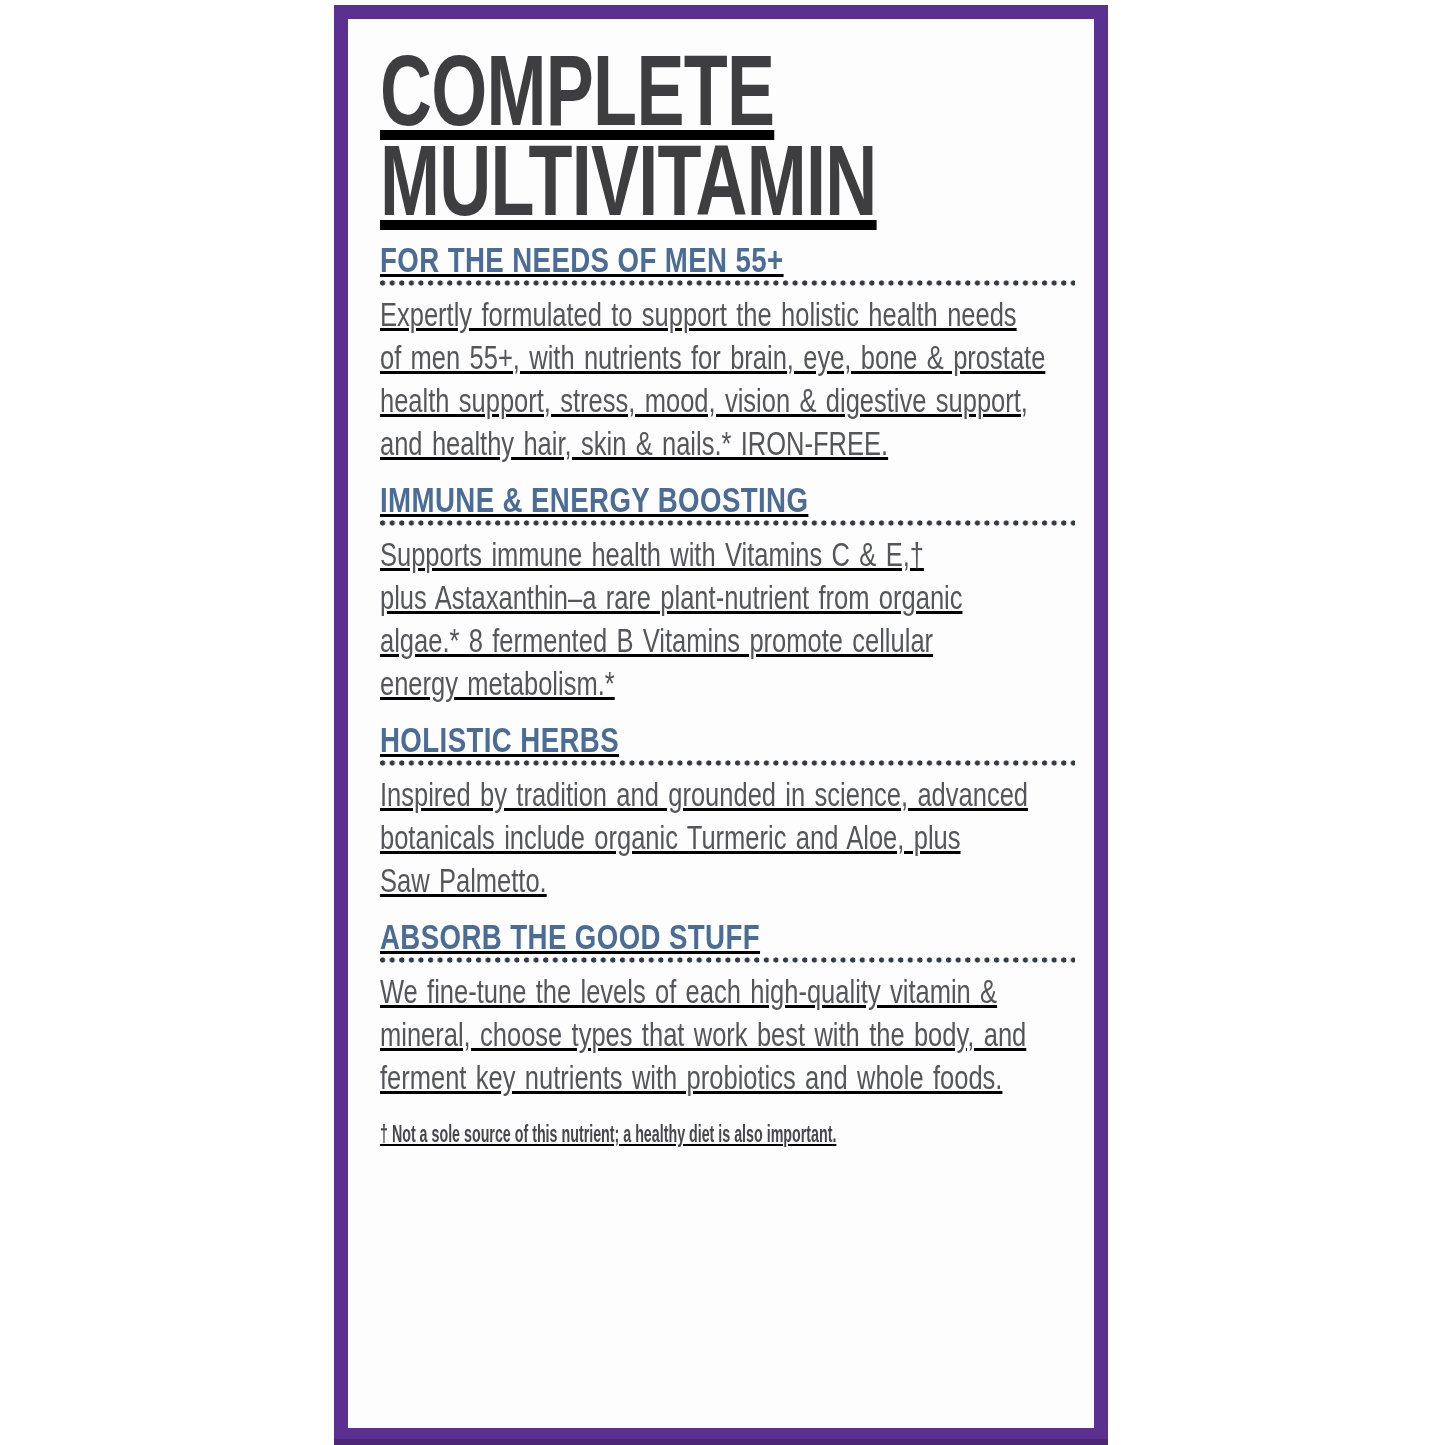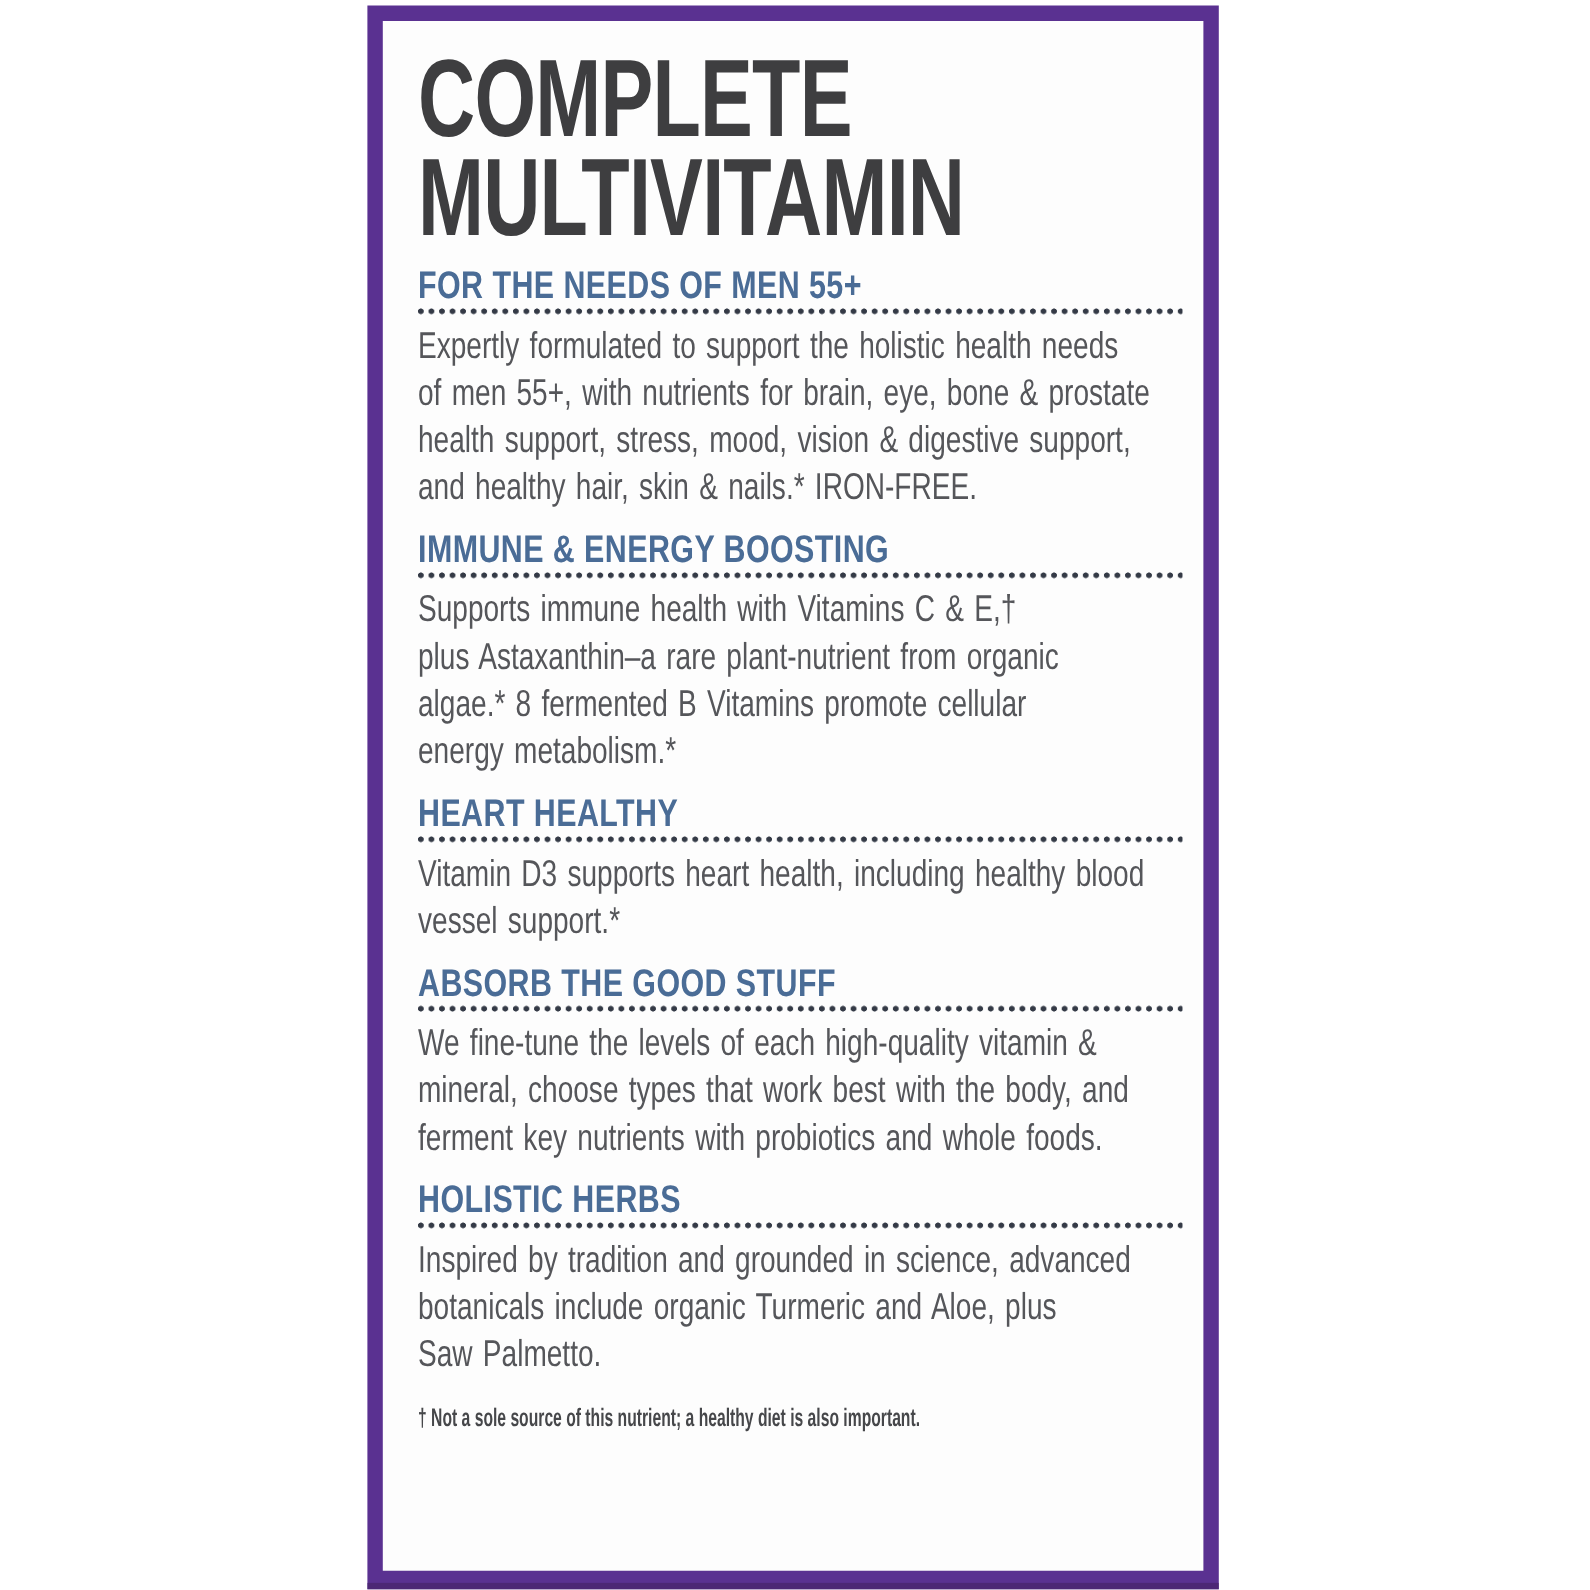--- a/index.html
+++ b/index.html
@@ -15,20 +15,21 @@
   *{margin:0;padding:0;box-sizing:border-box;}
   html,body{width:1445px;height:1445px;overflow:hidden;background:var(--page-bg);
     font-family:"Liberation Sans",sans-serif;}
   .stage{position:relative;width:1445px;height:1445px;}
 
   .label-frame{
     position:absolute;left:334px;top:5px;width:774px;height:1440px;
     border:14px solid var(--purple);
     border-bottom-width:17px;
     background:var(--label-bg);
+    text-decoration:underline;
   }
   .bottom-shade{
     position:absolute;left:334px;bottom:0;width:774px;height:6px;
     background:var(--purple-dark);opacity:.75;
   }
 
   .content{
     position:relative;width:100%;height:100%;
     padding:26px 19px 0 32px;
     color:var(--body-color);
@@ -118,43 +119,35 @@
             <h2 class="heading">IMMUNE &amp; ENERGY BOOSTING</h2>
             <div class="dots"></div>
             <div class="body">
               <div class="body-line">Supports immune health with Vitamins C &amp; E,†</div>
               <div class="body-line">plus Astaxanthin–a rare plant-nutrient from organic</div>
               <div class="body-line">algae.* 8 fermented B Vitamins promote cellular</div>
               <div class="body-line">energy metabolism.*</div>
             </div>
           </section>
           <section class="section">
-            <h2 class="heading">HEART HEALTHY</h2>
+            <h2 class="heading">HOLISTIC HERBS</h2>
             <div class="dots"></div>
             <div class="body">
-              <div class="body-line">Vitamin D3 supports heart health, including healthy blood</div>
-              <div class="body-line">vessel support.*</div>
+              <div class="body-line">Inspired by tradition and grounded in science, advanced</div>
+              <div class="body-line">botanicals include organic Turmeric and Aloe, plus</div>
+              <div class="body-line">Saw Palmetto.</div>
             </div>
           </section>
           <section class="section">
             <h2 class="heading">ABSORB THE GOOD STUFF</h2>
             <div class="dots"></div>
             <div class="body">
               <div class="body-line">We fine-tune the levels of each high-quality vitamin &amp;</div>
               <div class="body-line">mineral, choose types that work best with the body, and</div>
               <div class="body-line">ferment key nutrients with probiotics and whole foods.</div>
-            </div>
-          </section>
-          <section class="section">
-            <h2 class="heading">HOLISTIC HERBS</h2>
-            <div class="dots"></div>
-            <div class="body">
-              <div class="body-line">Inspired by tradition and grounded in science, advanced</div>
-              <div class="body-line">botanicals include organic Turmeric and Aloe, plus</div>
-              <div class="body-line">Saw Palmetto.</div>
             </div>
           </section>
         </div>
 
       <div class="footnote">† Not a sole source of this nutrient; a healthy diet is also important.</div>
 
     </div>
   </div>
   <div class="bottom-shade"></div>
 </div>

